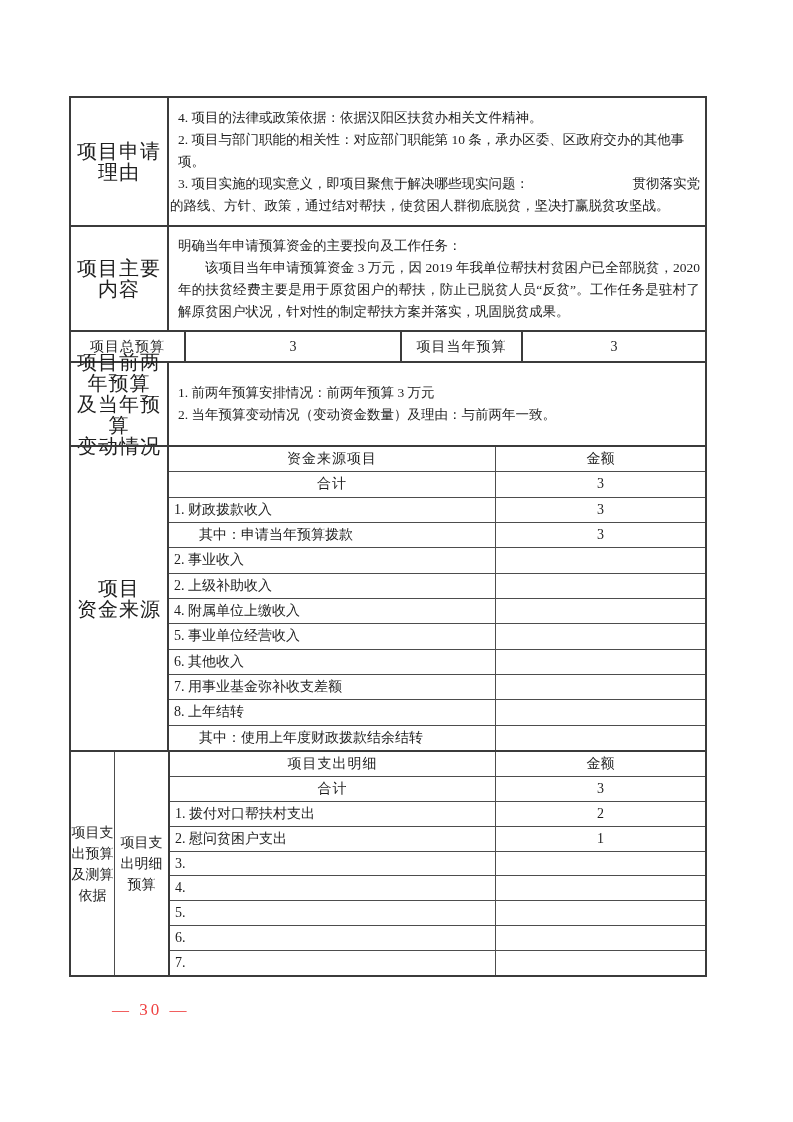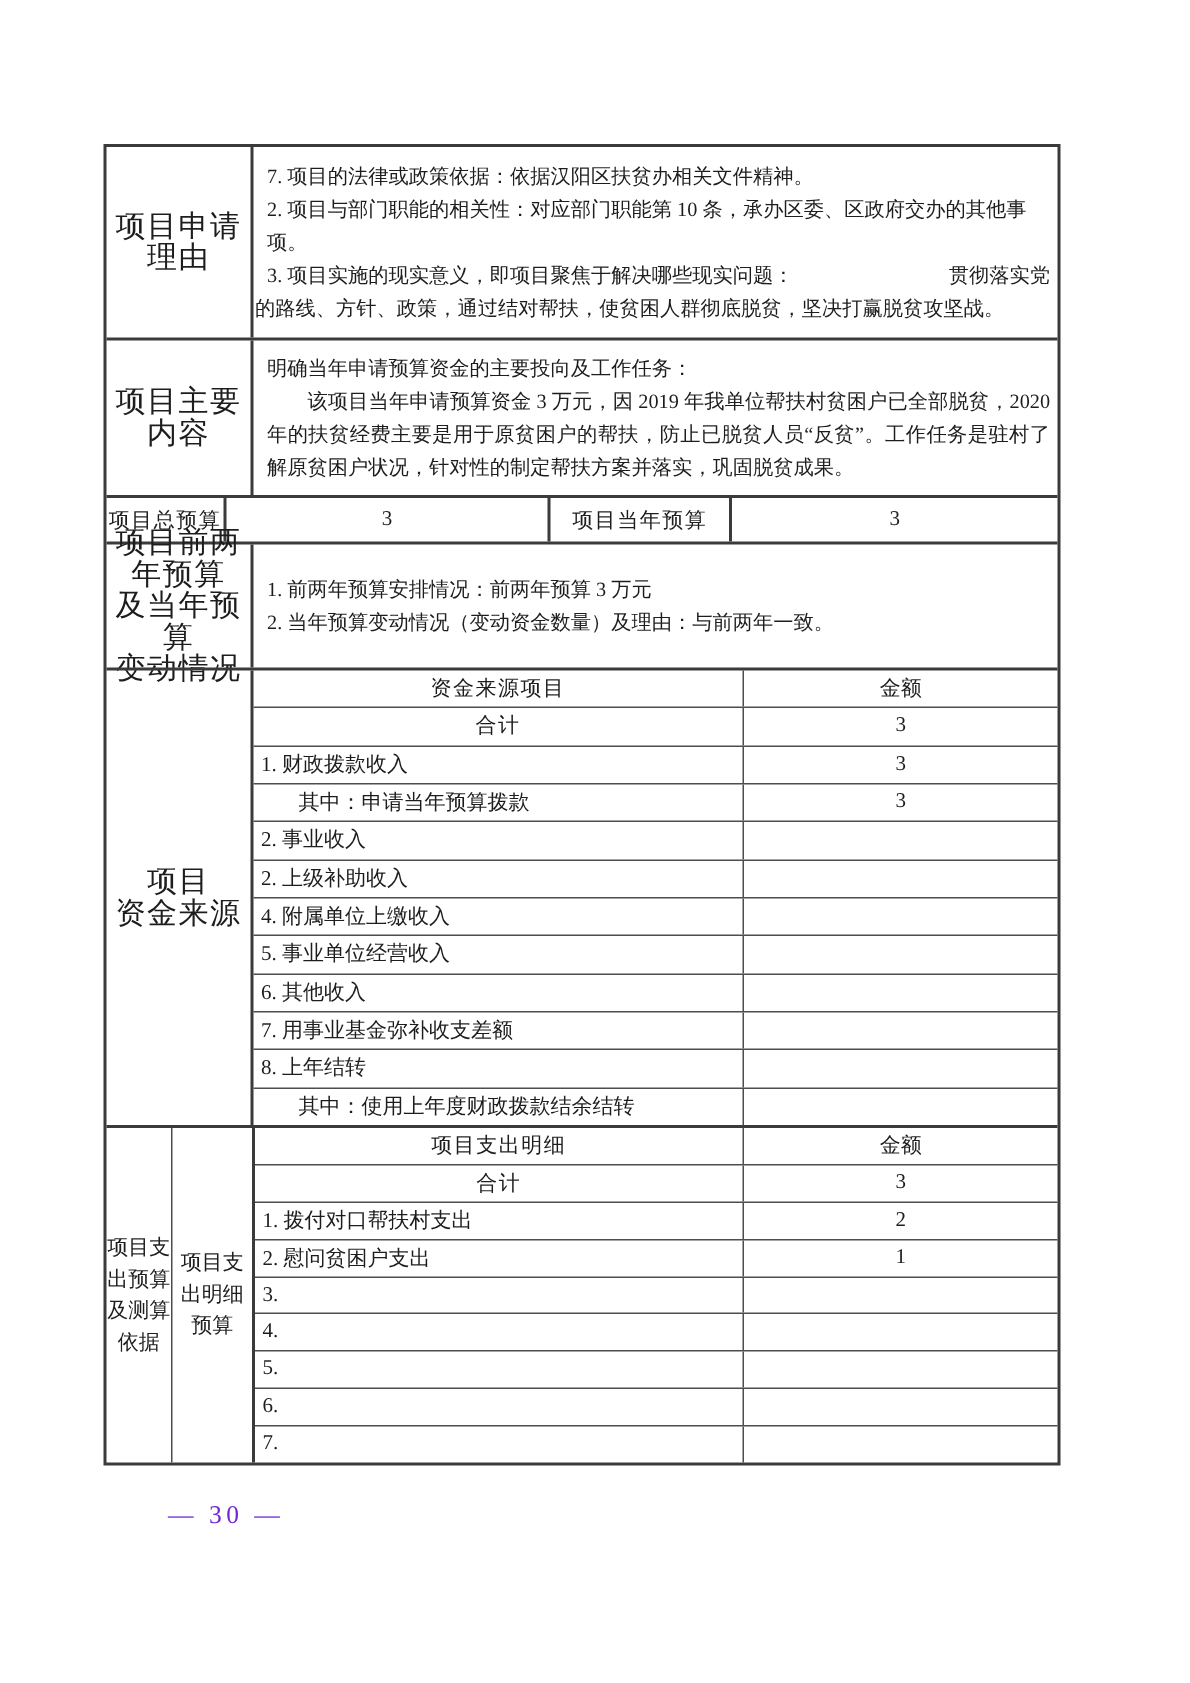--- a/index.html
+++ b/index.html
@@ -22,21 +22,21 @@
   }
   .content-cell{
     flex:1;display:flex;flex-direction:column;justify-content:center;
     font-size:13.5px;line-height:22px;padding:2px 5px 2px 9px;box-sizing:border-box;
   }
   .split{display:flex;justify-content:space-between;}
   .outdent{margin-left:-8px;}
   .indent-para{text-indent:2em;text-align:justify;}
   
   .tot-cell{display:flex;align-items:center;justify-content:center;font-size:14px;box-sizing:border-box;}
-  .tot-l1{width:80px;border-right:2px solid #3b3b3b;letter-spacing:1px;}
+  .tot-l1{width:115px;border-right:2px solid #3b3b3b;letter-spacing:1px;}
   .tot-v1{width:216px;border-right:2px solid #3b3b3b;}
   .tot-l2{width:121px;border-right:2px solid #3b3b3b;letter-spacing:1px;}
   .tot-v2{flex:1;}
   
   .itable{flex:1;display:flex;flex-direction:column;box-sizing:border-box;}
   .irow{flex:1;display:flex;box-sizing:border-box;min-height:0;}
   .irow + .irow{border-top:1px solid #4d4d4d;}
   .irow .item{
     flex:1;display:flex;align-items:center;padding-left:5px;
     font-size:14px;border-right:1px solid #4d4d4d;box-sizing:border-box;
@@ -45,33 +45,33 @@
   .irow .item.indent{padding-left:30px;}
   .irow .amount{width:209px;flex-shrink:0;display:flex;align-items:center;justify-content:center;font-size:14px;}
   
   .label-outer{width:44px;flex-shrink:0;border-right:1px solid #4d4d4d;}
   .label-inner{width:55px;flex-shrink:0;border-right:2px solid #3b3b3b;}
   .vlabel{
     display:flex;align-items:center;justify-content:center;text-align:center;
     font-size:14px;line-height:21px;white-space:pre-line;box-sizing:border-box;
   }
   .page-number{
-    position:absolute;left:112px;top:1000px;font-size:17px;letter-spacing:3px;color:#6d28d9;
+    position:absolute;left:112px;top:1000px;font-size:17px;letter-spacing:3px;color:#ef4444;
   }
 </style>
 </head>
 <body>
 
 <div class="page">
   <div class="budget-table">
 
     <div class="trow r1">
       <div class="cell label-cell">项目申请理由</div>
       <div class="cell content-cell">
-        <div>7. 项目的法律或政策依据：依据汉阳区扶贫办相关文件精神。</div>
+        <div>4. 项目的法律或政策依据：依据汉阳区扶贫办相关文件精神。</div>
         <div>2. 项目与部门职能的相关性：对应部门职能第 10 条，承办区委、区政府交办的其他事项。</div>
         <div class="split">
           <span>3. 项目实施的现实意义，即项目聚焦于解决哪些现实问题：</span>
           <span>贯彻落实党</span>
         </div>
         <div class="outdent">的路线、方针、政策，通过结对帮扶，使贫困人群彻底脱贫，坚决打赢脱贫攻坚战。</div>
       </div>
     </div>
 
     <div class="trow r2">

